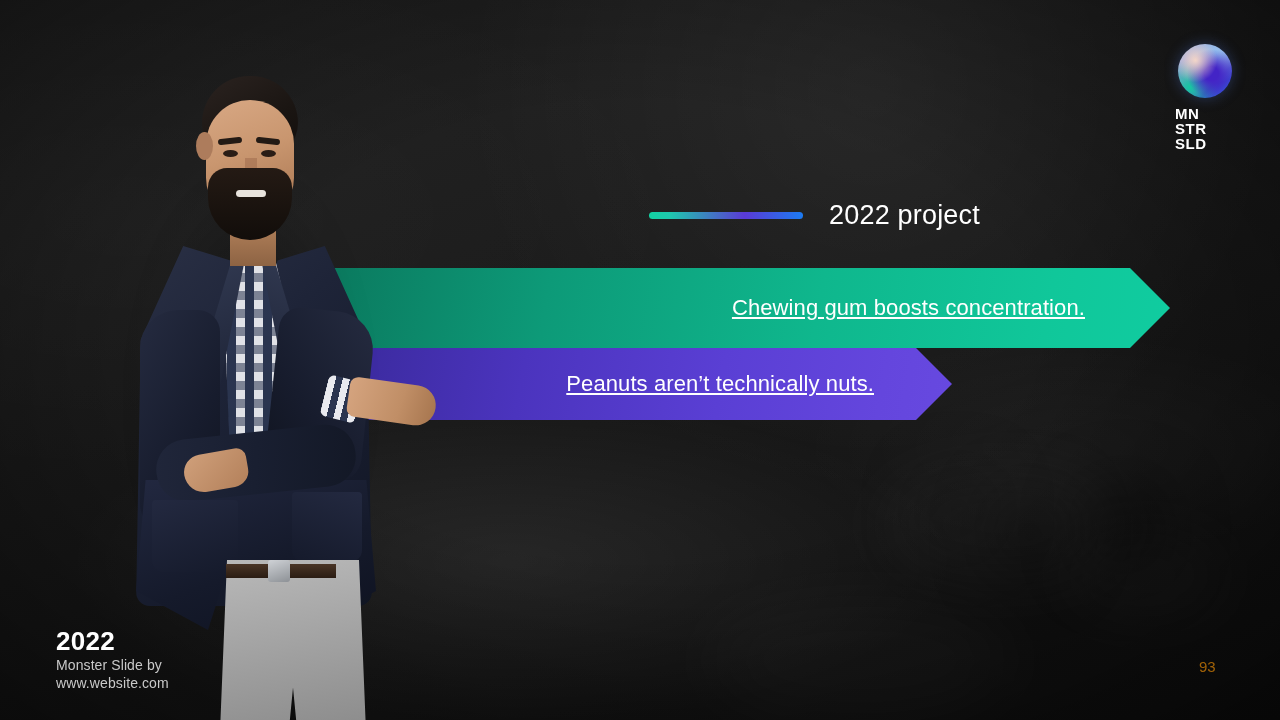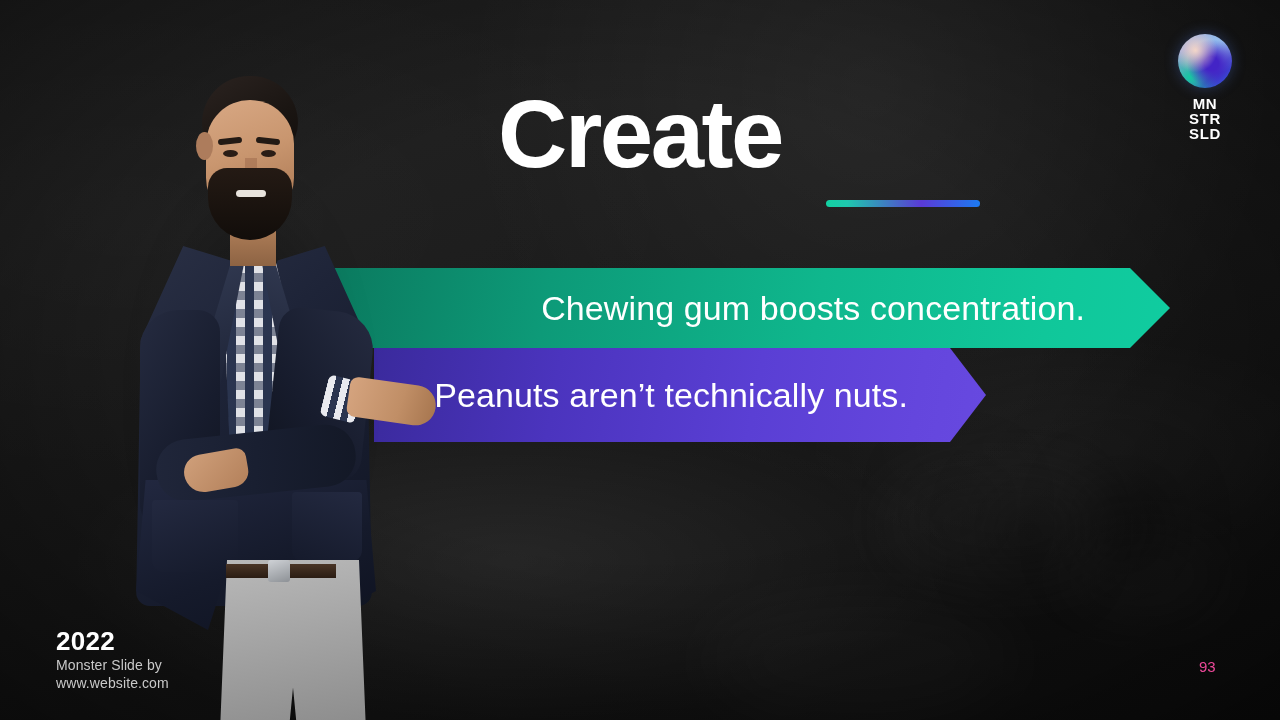--- a/index.html
+++ b/index.html
@@ -32,21 +32,21 @@
   .blob3{ left:700px;  top:600px; width:320px; height:120px; background:rgba(255,255,255,.03); }
   .blob4{ left:1000px; top:500px; width:60px;  height:70px;  background:rgba(0,0,0,.55); }
   .blob5{ left:1090px; top:490px; width:70px;  height:80px;  background:rgba(0,0,0,.5); }
   .blob6{ left:930px;  top:480px; width:55px;  height:60px;  background:rgba(0,0,0,.45); }
   .vig{
     position:absolute; inset:0;
     background:radial-gradient(ellipse 75% 78% at 50% 46%, rgba(0,0,0,0) 40%, rgba(0,0,0,.55) 100%);
   }
 
   
-  .logo-wrap{ position:absolute; left:1175px; top:34px; width:60px; text-align:center; }
+  .logo-wrap{ position:absolute; left:1175px; top:44px; width:60px; }
   .orb{
     width:54px; height:54px; border-radius:50%;
     margin:0 auto;
     background:
       radial-gradient(circle at 32% 30%, #f3d6c8 0%, rgba(243,214,200,0) 42%),
       radial-gradient(circle at 62% 55%, #4324c6 0%, #4324c6 16%, rgba(67,36,198,0) 55%),
       radial-gradient(circle at 22% 80%, #14c9a0 0%, rgba(20,201,160,0) 46%),
       radial-gradient(circle at 70% 18%, #93c6f0 0%, rgba(147,198,240,0) 50%),
       linear-gradient(135deg,#8fb9e8 0%, #9f8fd6 40%, #3f36c9 70%, #2f6ee0 100%);
     box-shadow:0 0 14px rgba(80,120,220,.35);
@@ -76,33 +76,34 @@
     color:#ffffff; font-size:27px; line-height:30px; font-weight:normal;
     letter-spacing:.2px; white-space:nowrap;
   }
 
   
   .bars{ position:absolute; left:0; top:0; width:1280px; height:720px; }
   .bar{
     position:absolute;
     display:flex; align-items:center; justify-content:flex-end;
     color:#fff;
-    font-size:34px; letter-spacing:.1px;
+    font-size:22px; letter-spacing:.1px;
     white-space:nowrap;
+    text-decoration:underline;
   }
   .bar span.bar-label{ display:block; }
 
   .bar1{
     left:330px; top:268px; width:840px; height:80px;
     background:linear-gradient(100deg,#0b7a5f 0%, #0d9a78 26%, #0fb78d 58%, #10c79a 85%, #10cca0 100%);
     clip-path:polygon(0 0, calc(100% - 40px) 0, 100% 50%, calc(100% - 40px) 100%, 0 100%);
     padding-right:85px;
   }
   .bar2{
-    left:374px; top:348px; width:612px; height:94px;
+    left:340px; top:348px; width:612px; height:72px;
     background:linear-gradient(100deg,#3a2a9c 0%, #4b34be 30%, #5a3fd4 62%, #6446dd 88%, #6749e0 100%);
     clip-path:polygon(0 0, calc(100% - 36px) 0, 100% 50%, calc(100% - 36px) 100%, 0 100%);
     padding-right:78px;
   }
   .bar3{
     left:300px; top:428px; width:545px; height:79px;
     background:linear-gradient(100deg,#0b3a77 0%, #0f5cac 28%, #1370d4 58%, #176fe4 84%, #1874ee 100%);
     clip-path:polygon(0 0, calc(100% - 35px) 0, 100% 50%, calc(100% - 35px) 100%, 0 100%);
     padding-right:82px;
   }
@@ -240,21 +241,21 @@
     background:linear-gradient(160deg,#222840 0%,#151a2b 55%,#0e1220 100%);
     clip-path:polygon(4% 0, 96% 0, 100% 74%, 70% 100%, 62% 60%, 38% 60%, 30% 100%, 0 74%);
   }
 
   
   .footer{ position:absolute; left:56px; top:626px; }
   .footer-year{ color:#ffffff; font-size:26px; font-weight:bold; letter-spacing:.3px; line-height:30px; }
   .footer-line{ color:#c9c9c9; font-size:14px; line-height:18px; letter-spacing:.1px; }
   .pagenum{
     position:absolute; left:1199px; top:658px;
-    color:#ec4899; font-size:15px;
+    color:#a16207; font-size:15px;
   }
 </style>
 </head>
 <body>
 
 <div class="slide">
 
   <div class="bg-base"></div>
   <div class="bg-blurblob blob1"></div>
   <div class="bg-blurblob blob2"></div>
@@ -266,23 +267,23 @@
 
   <div class="logo-wrap">
     <div class="orb"></div>
     <div class="logo-text">
       <div>MN</div>
       <div>STR</div>
       <div>SLD</div>
     </div>
   </div>
 
-  <div class="title">Create</div>
   <div class="subline-row">
     <div class="grad-line"></div>
+    <div class="subtitle">2022 project</div>
   </div>
 
   <div class="bars">
     <div class="bar bar1">
       <span class="bar-label">Chewing gum boosts concentration.</span>
     </div>
     <div class="bar bar2">
       <span class="bar-label">Peanuts aren’t technically nuts.</span>
     </div>
   </div>

